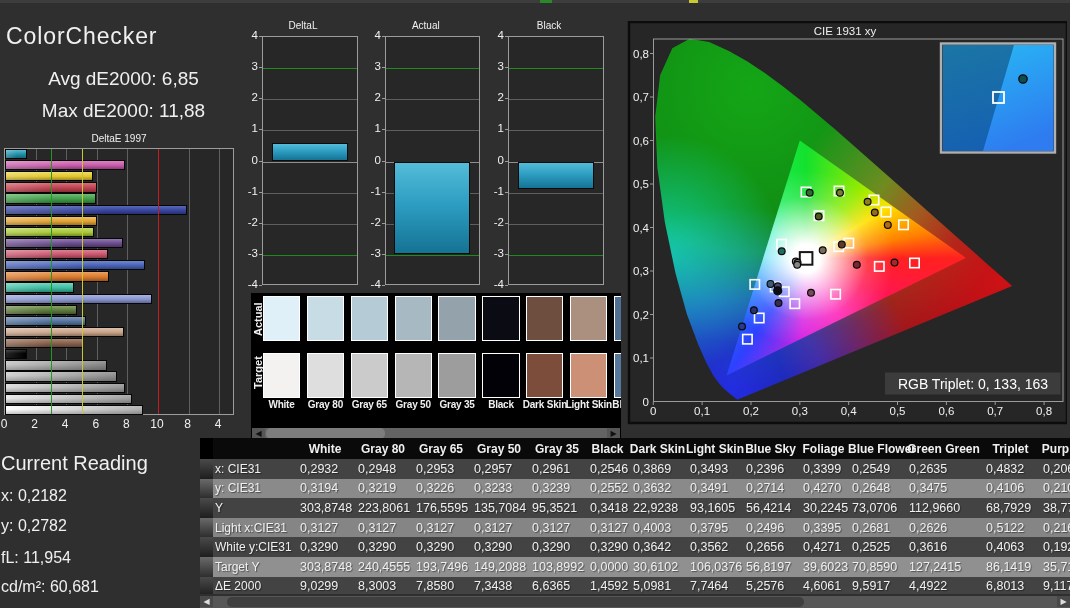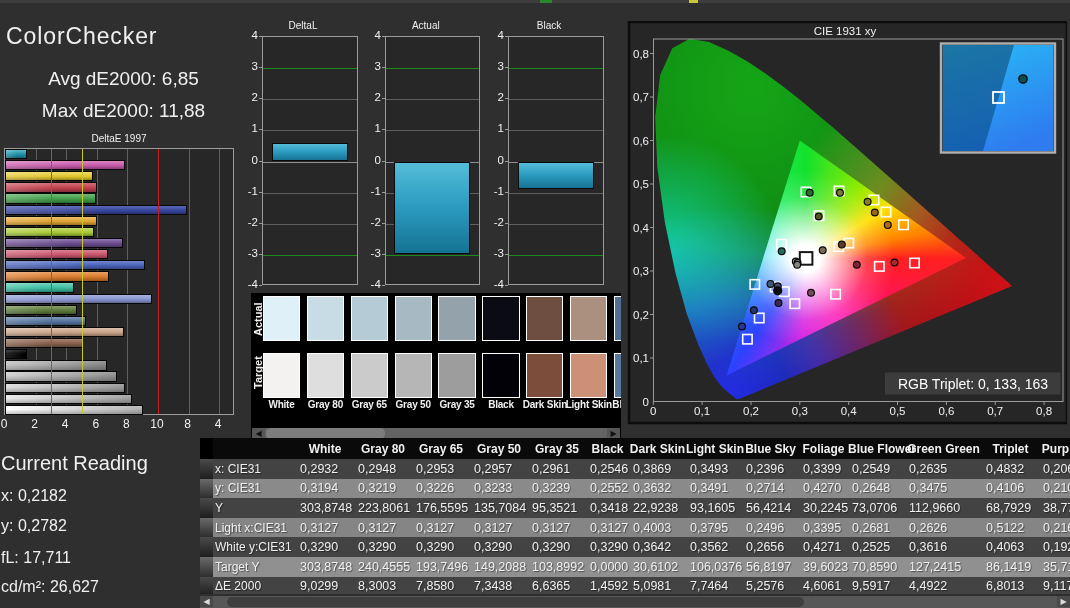--- a/index.html
+++ b/index.html
@@ -392,22 +392,22 @@
       </clipPath>
 <rect x="942.5" y="45" width="111" height="106" fill="url(#insL)"></rect>
 <path d="M1014 45 L1058.5 45 L1058.5 151 L983 151 Z" fill="url(#insR)"></path>
 <circle cx="1023" cy="79" r="4.2" fill="#0d4d52" stroke="#0a0a0a" stroke-width="1.3"></circle>
 <rect x="993" y="92" width="11" height="11" fill="none" stroke="#fff" stroke-width="1.8"></rect>
 </g>
 </svg>
 <div class="abs" id="cur">Current Reading</div>
 <div class="abs rd" style="top:487px">x: 0,2182</div>
 <div class="abs rd" style="top:516.5px">y: 0,2782</div>
-<div class="abs rd" style="top:549px">fL: 17,711</div>
-<div class="abs rd" style="top:577.5px">cd/m²: 26,627</div>
+<div class="abs rd" style="top:549px">fL: 11,954</div>
+<div class="abs rd" style="top:577.5px">cd/m²: 60,681</div>
 <div id="tblwrap">
 <table id="tbl">
       <colgroup>
         <col style="width:96px">
         <col style="width:58px">
         <col style="width:58px">
         <col style="width:58px">
         <col style="width:58px">
         <col style="width:58px">
         <col style="width:43px">

